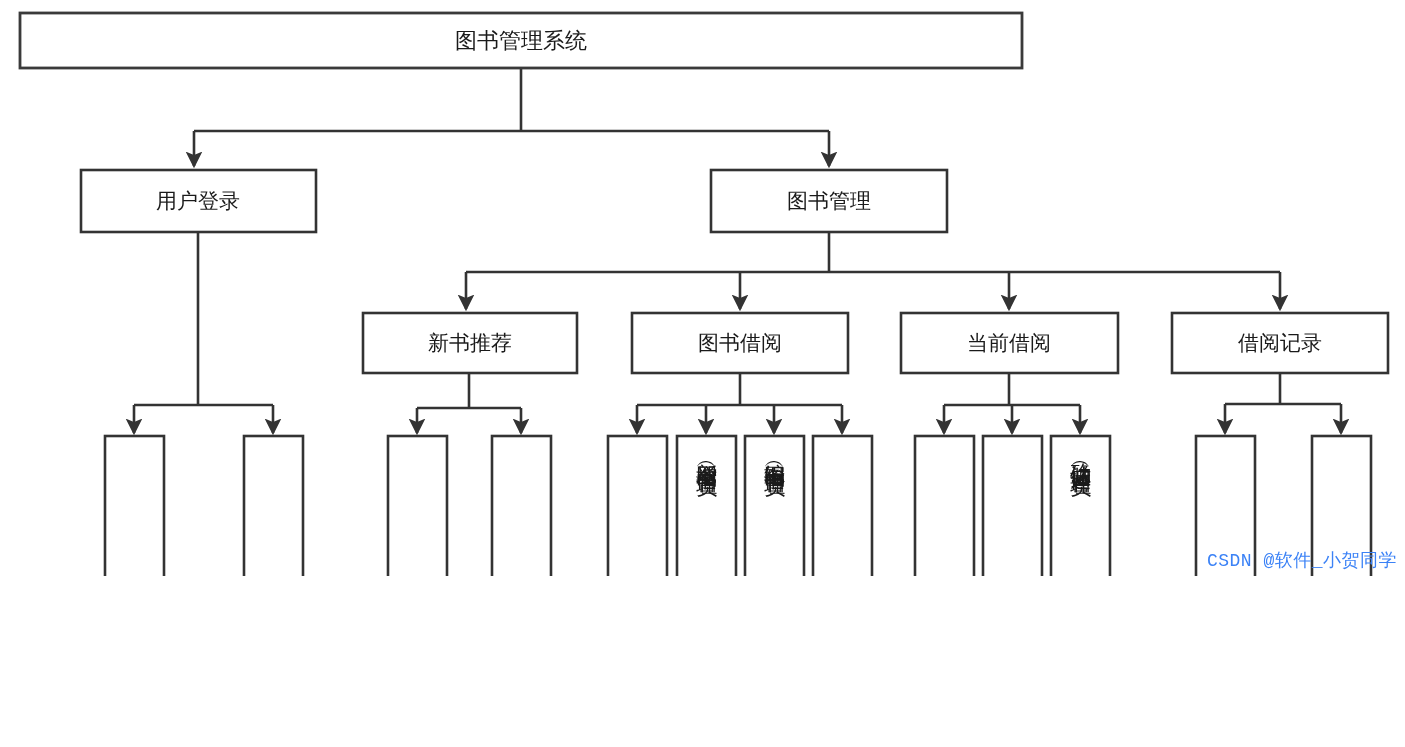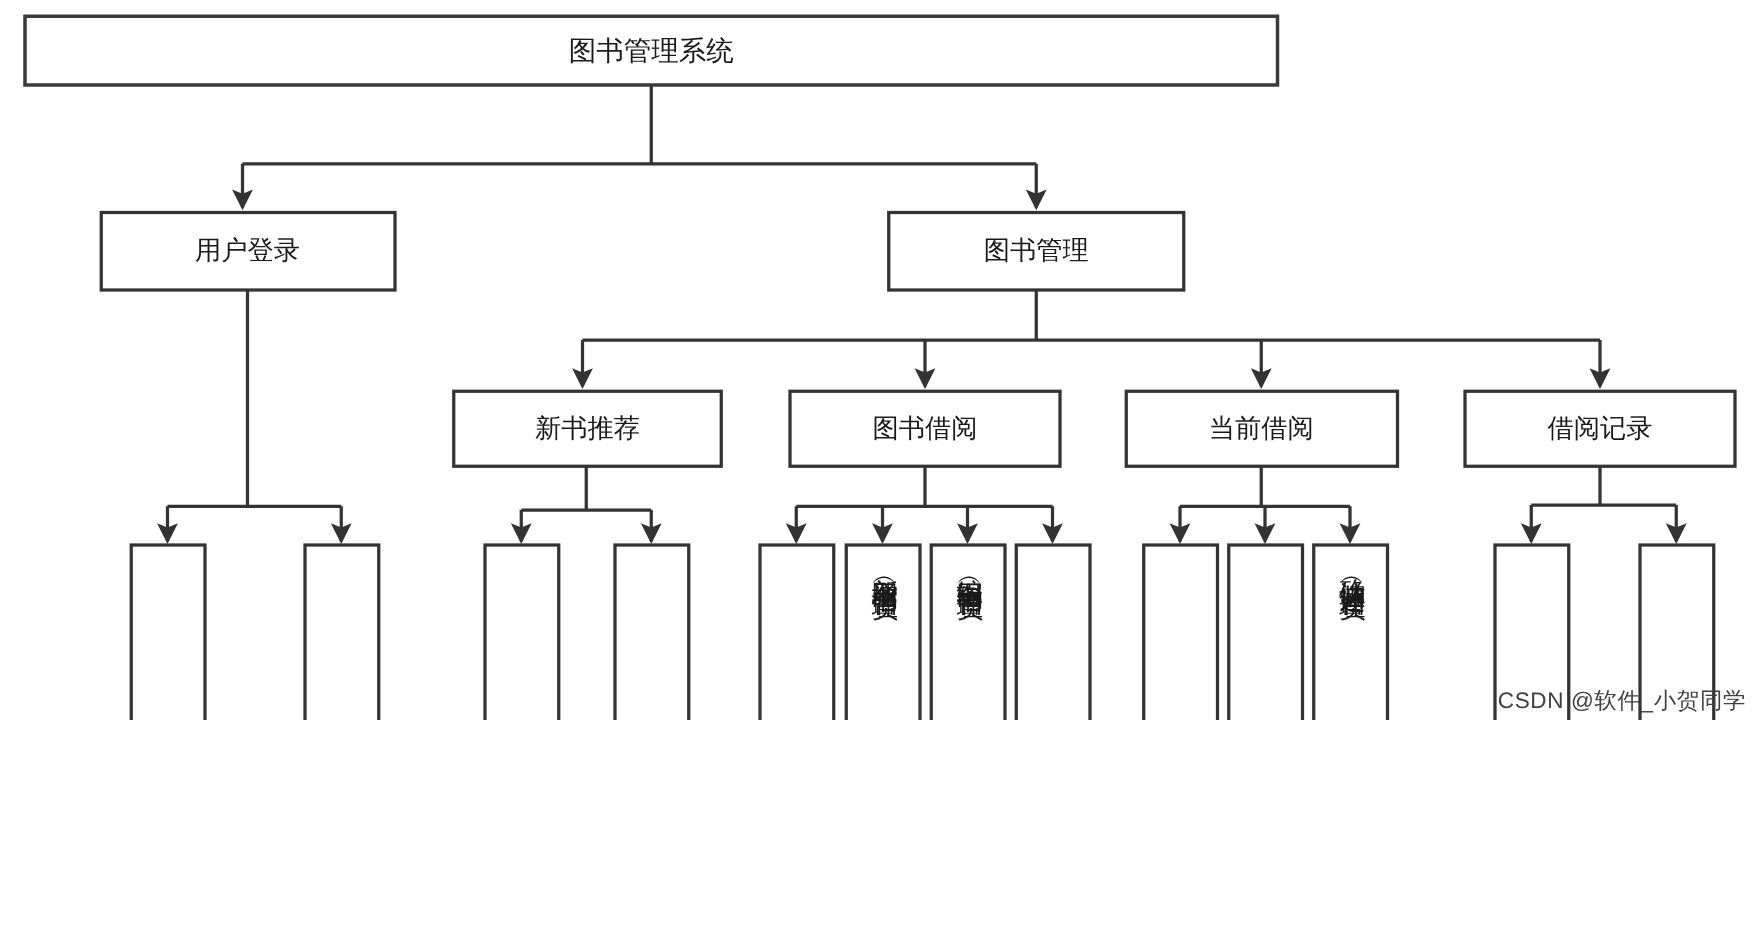--- a/index.html
+++ b/index.html
@@ -65,23 +65,23 @@
     font-size: 21px;
     line-height: 1.08;
     letter-spacing: 2px;
     color: #1a1a1a;
     white-space: nowrap;
   }
   #watermark {
     position: absolute;
     right: 8px;
     bottom: 4px;
-    font-family: Liberation Sans, sans-serif;
+    font-family: Liberation Mono, monospace;
     font-size: 18px;
-    color: #404040;
+    color: #3b82f6;
     letter-spacing: 0.5px;
     user-select: none;
   }
 </style>
 </head>
 <body>
 
 <div id="stage">
 
   <svg id="diagram-svg" width="1405" height="747" viewBox="0 0 1405 747">

